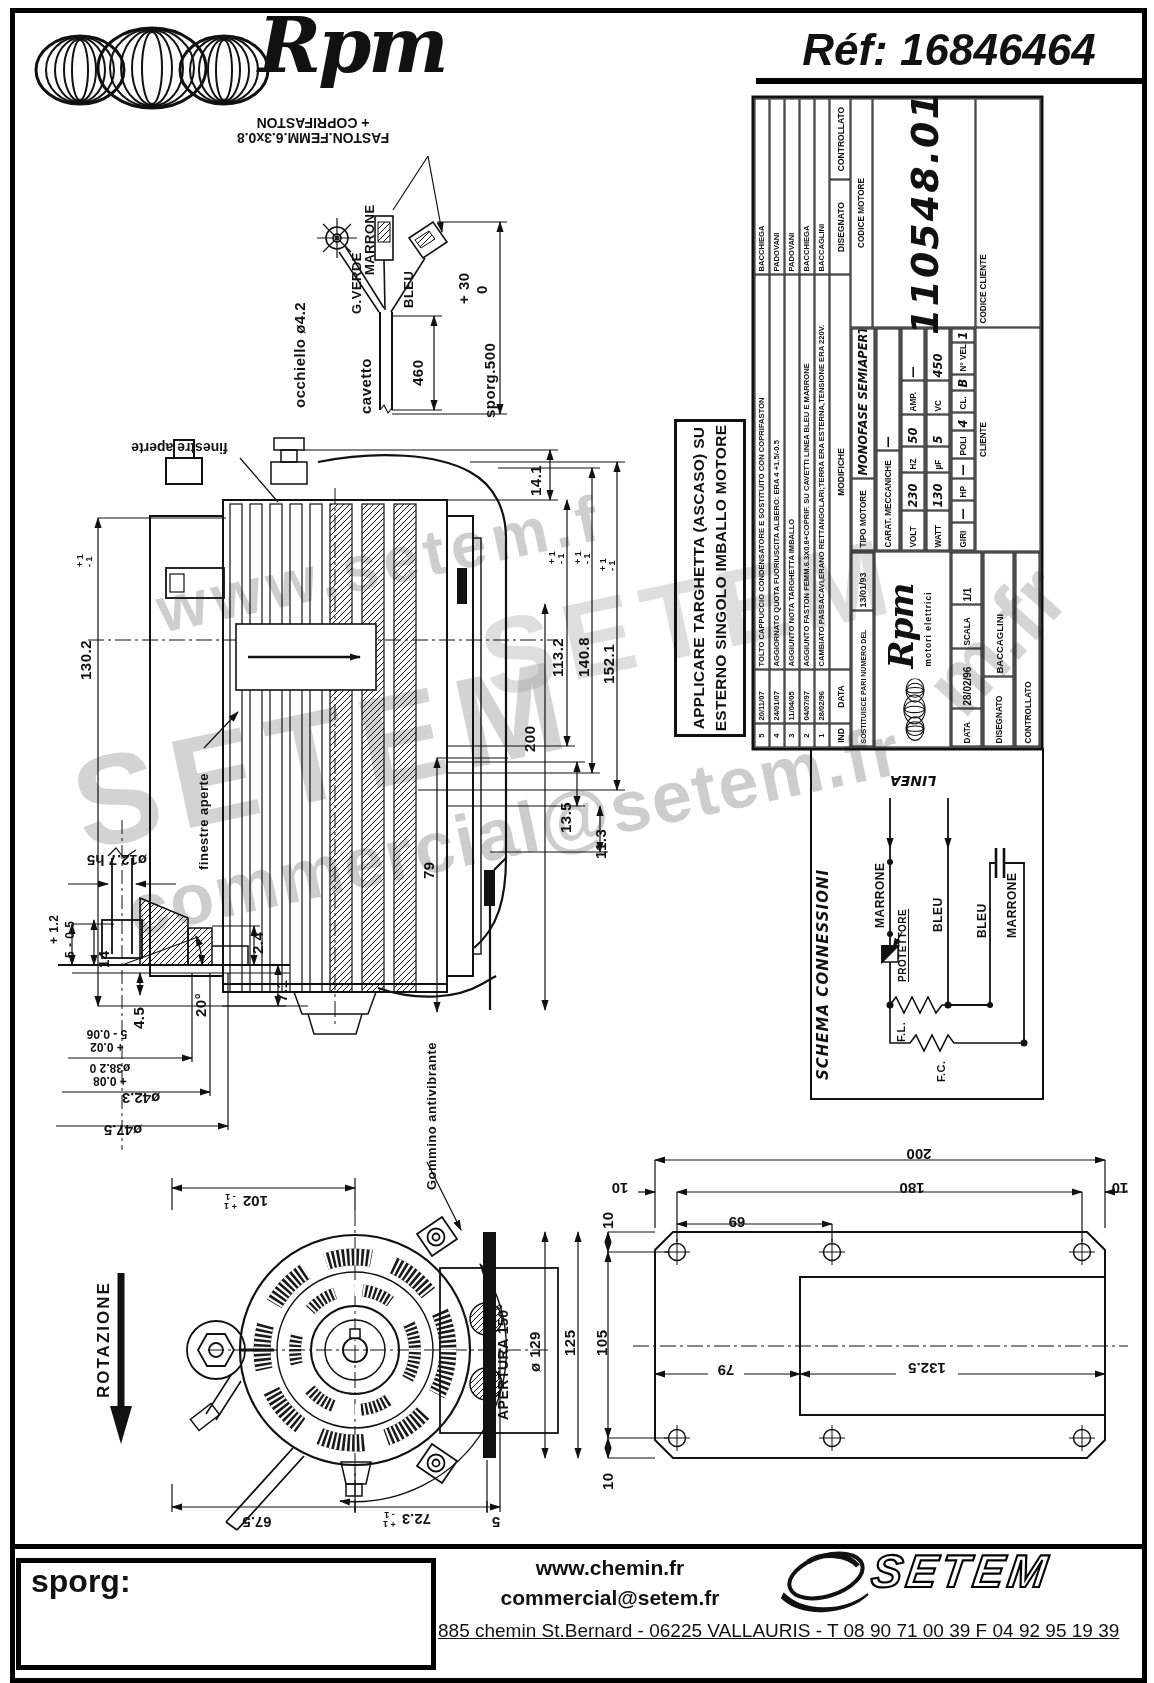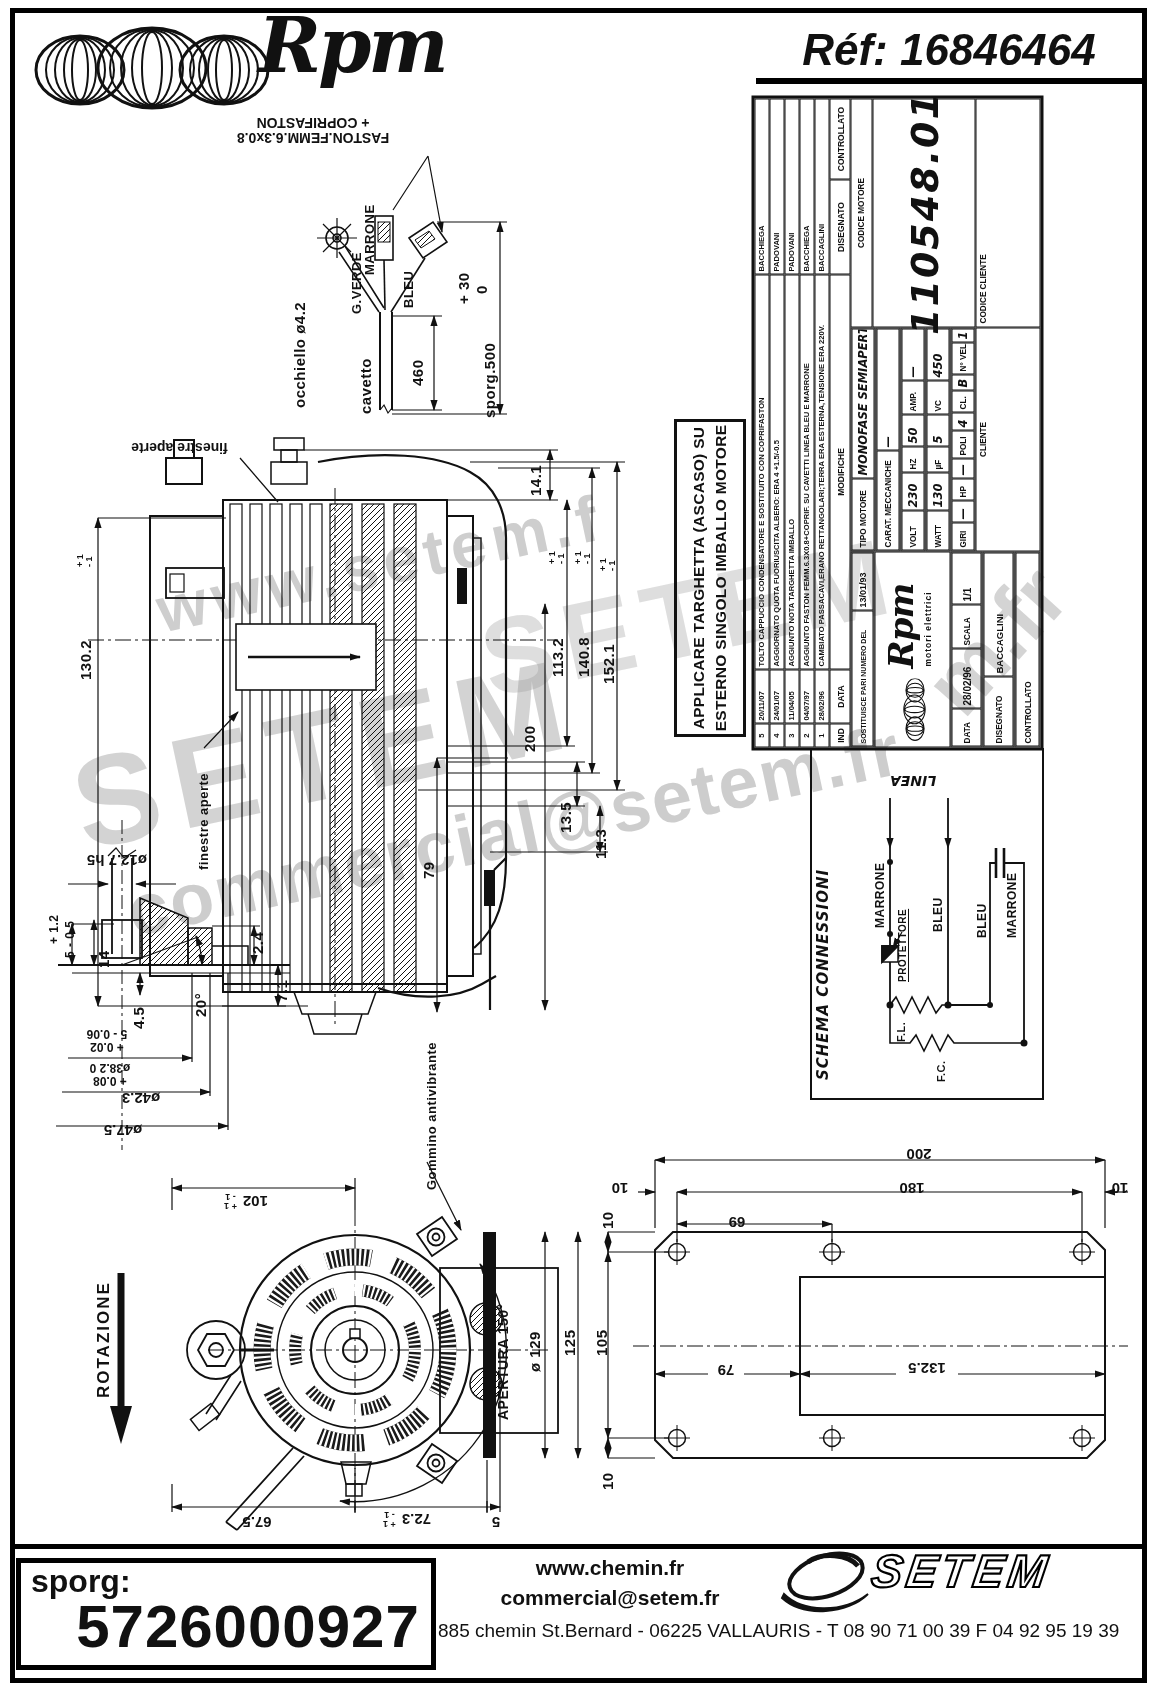--- a/index.html
+++ b/index.html
@@ -55,21 +55,21 @@
   .schemabox{position:absolute;left:810px;top:748px;width:234px;height:352px;border:2.5px solid #111;box-sizing:border-box;}
   .u{text-decoration:underline;}
   
   .codebox{position:absolute;left:16px;top:1558px;width:420px;height:112px;border:5px solid #000;box-sizing:border-box;}
   .codelbl{position:absolute;left:10px;top:2px;font:bold 32px/1 "Liberation Sans",sans-serif;}
   .codeval{position:absolute;left:52px;top:34px;width:350px;text-align:center;font:bold 60px/1 "Liberation Sans",sans-serif;letter-spacing:1px;}
   .site{position:absolute;left:450px;top:1554px;width:320px;text-align:center;font:bold 21px/1.3 "Liberation Sans",sans-serif;}
   .email{position:absolute;left:450px;top:1584px;width:320px;text-align:center;font:bold 21px/1.3 "Liberation Sans",sans-serif;}
   .setemtxt{position:absolute;left:872px;top:1548px;font:italic 900 46px/1 "Liberation Sans",sans-serif;
             letter-spacing:4px;color:#fff;-webkit-text-stroke:2.2px #000;transform:skewX(-8deg);}
-  .addr{position:absolute;left:438px;top:1620px;width:708px;font:19px/1.2 "Liberation Sans",sans-serif;white-space:nowrap;}
+  .addr{position:absolute;left:438px;top:1620px;width:708px;font:19px/1.2 "Liberation Sans",sans-serif;white-space:nowrap;text-decoration:underline;}
 </style>
 </head>
 <body>
 
 <svg class="abs" width="0" height="0">
   <defs>
     <pattern id="ht" width="6" height="6" patternUnits="userSpaceOnUse">
       <path d="M0,6 L6,0 M-1,1 L1,-1 M5,7 L7,5" stroke="#111" stroke-width="1" fill="none"></path>
     </pattern>
     <marker id="ar" markerUnits="userSpaceOnUse" markerWidth="12" markerHeight="10" refX="10" refY="5" orient="auto-start-reverse">
@@ -589,21 +589,20 @@
 <div class="vt" style="left:600px;top:1201px;height:28px;">10</div>
 <div class="vt" style="left:600px;top:1462px;height:28px;">10</div>
 <div class="vt" style="left:562px;top:1294px;height:62px;">125</div>
 <div class="vt" style="left:594px;top:1294px;height:62px;">105</div>
 <div class="d180" style="left:708px;top:1362px;width:36px;background:#fff;">79</div>
 <div class="d180" style="left:896px;top:1360px;width:62px;background:#fff;">132.5</div>
 <div class="vt" style="left:527px;top:1314px;height:58px;">ø 129</div>
 
 <div class="codebox">
   <div class="codelbl">sporg:</div>
-  <div class="codeval">5726000927</div>
 </div>
 <div class="site">www.chemin.fr</div>
 <div class="email">commercial@setem.fr</div>
 <svg class="abs" style="left:768px;top:1542px" width="110" height="78" viewBox="0 0 110 78">
   <g stroke="#111" fill="none">
     <ellipse cx="58" cy="34" rx="38" ry="20" stroke-width="4" transform="rotate(-18 58 34)"></ellipse>
     <path d="M16,52 C34,70 74,72 100,52 C80,72 36,76 14,56 Z" fill="#111" stroke-width="2"></path>
     <path d="M40,20 C54,10 80,12 90,24" stroke-width="5"></path>
   </g>
 </svg>

